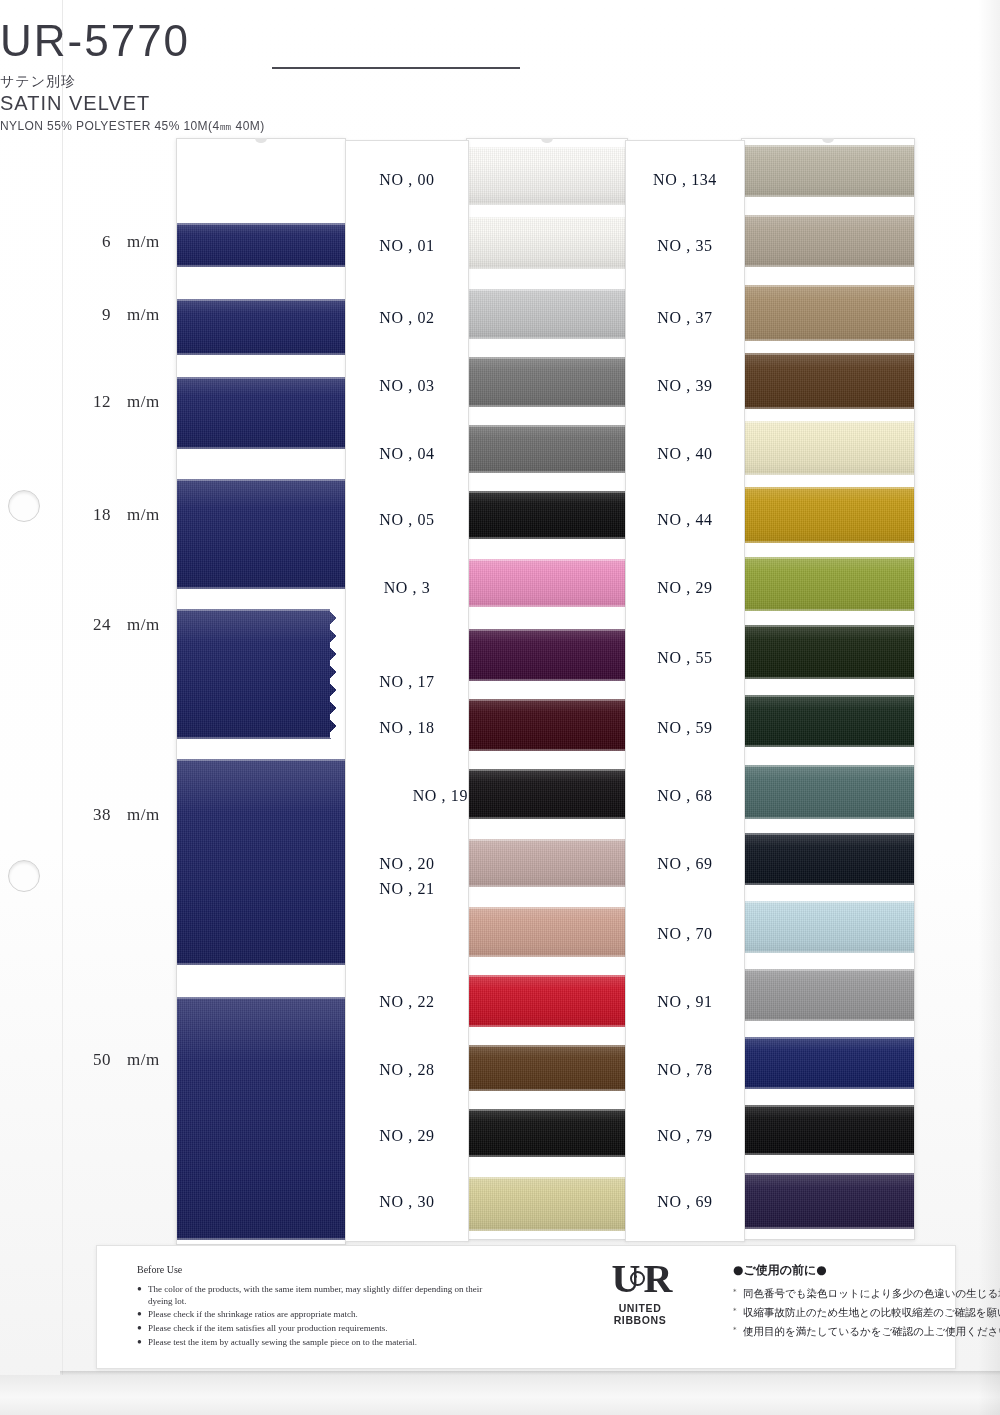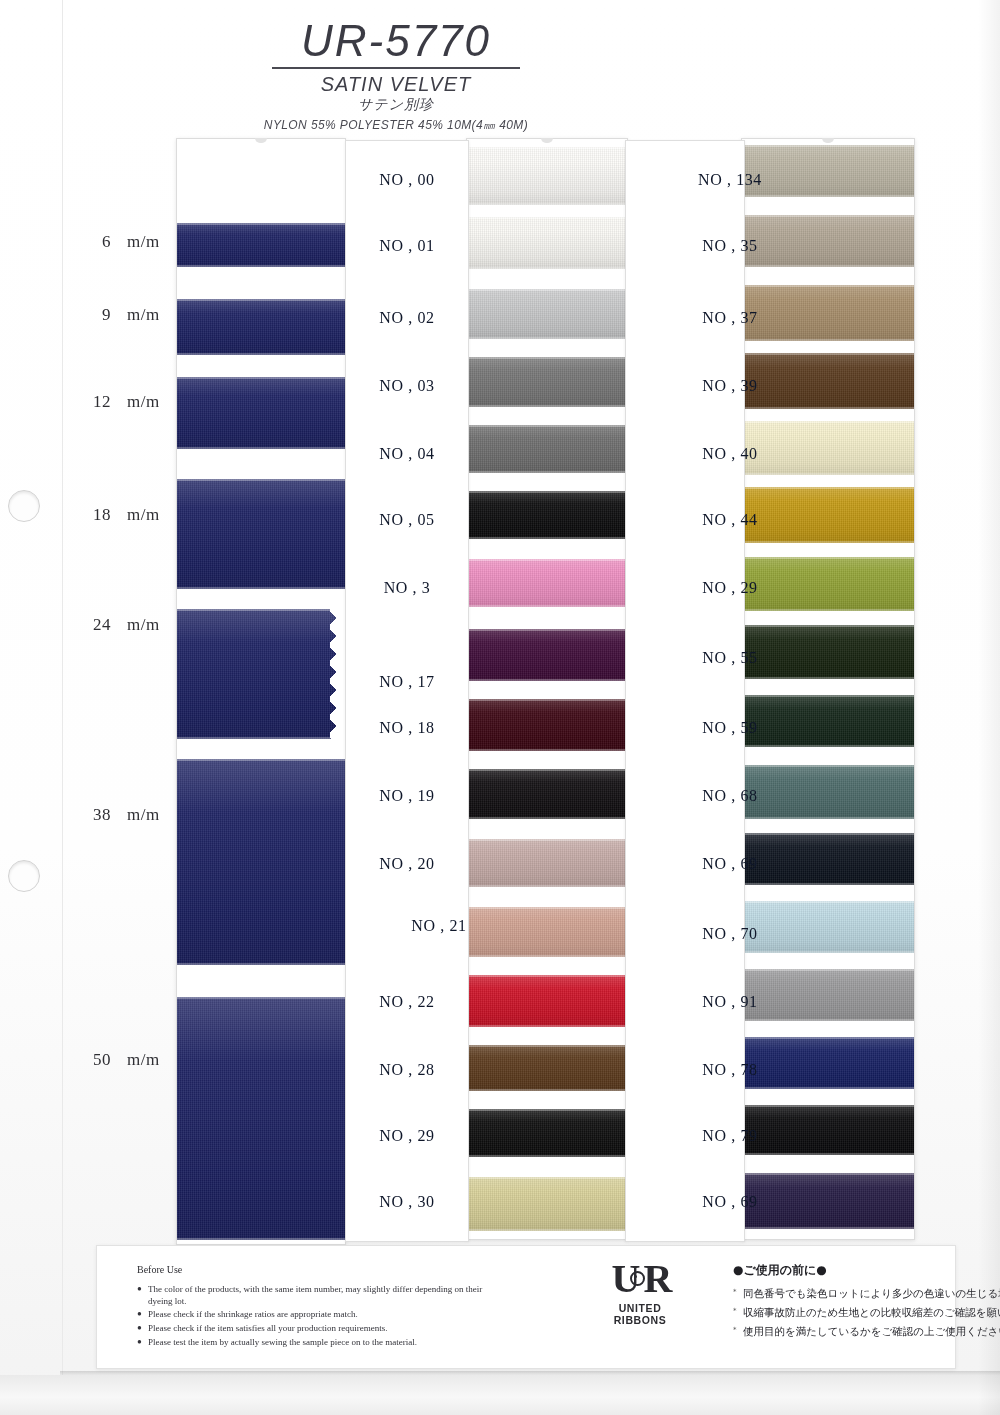--- a/index.html
+++ b/index.html
@@ -37,21 +37,21 @@
   }
   #hole1{left:8px;top:490px;}
   #hole2{left:8px;top:860px;}
 
   .left-margin-line{
     position:absolute;left:62px;top:0;width:1px;height:1415px;
     background:#e9e9e9;
   }
 
   
-  #header{position:absolute;left:0;top:18px;width:792px;text-align:center;font-style:italic;}
+  #header{position:absolute;left:0;top:18px;width:792px;text-align:left;}
   #title{
     font-family:"Liberation Sans", sans-serif;
     font-size:44px;letter-spacing:2px;color:#3b3b44;font-weight:400;
     line-height:1.05;
   }
   #title-rule{
     width:248px;height:2px;background:#4a4a52;margin:3px auto 4px auto;
   }
   #sub-jp{
     font-family:"DejaVu Sans", sans-serif;
@@ -125,21 +125,21 @@
     position:absolute;font-size:17px;color:#2e2e33;letter-spacing:0.5px;
     white-space:nowrap;
   }
   .mm-num{display:inline-block;width:26px;text-align:right;}
   .mm-unit{display:inline-block;margin-left:16px;}
 
   .no-label{
     position:absolute;left:0;width:122px;text-align:center;
     font-size:16px;color:#0f172a;letter-spacing:0.6px;white-space:nowrap;
   }
-  #plate-right .no-label{width:118px;margin-left:45px;}
+  #plate-right .no-label{width:118px;}
 
   
   #footer{
     position:absolute;left:96px;top:1245px;width:858px;height:122px;
     background:#ffffff;border:1px solid #e2e2e2;
     box-shadow:0 1px 4px rgba(0,0,0,0.07);
   }
   #foot-en{position:absolute;left:40px;top:18px;width:370px;}
   #foot-en .head{font-size:10px;color:#2e2e33;margin-bottom:9px;}
   #foot-en ul{list-style:none;margin:0;padding:0;}
@@ -185,22 +185,22 @@
 
 <div id="page">
 
   <div class="left-margin-line"></div>
   <div class="hole" id="hole1"></div>
   <div class="hole" id="hole2"></div>
 
   <div id="header">
     <div id="title">UR-5770</div>
     <div id="title-rule"></div>
+    <div id="sub-jp">サテン別珍</div>
     <div id="sub-en">SATIN VELVET</div>
-    <div id="sub-jp">サテン別珍</div>
     <div id="composition">NYLON 55%  POLYESTER 45%  10M(4㎜ 40M)</div>
   </div>
 
   <div class="card" id="card-width">
     <div class="card-notch"></div>
   <div class="band" style="top: 84px; height: 44px; background-color: rgb(27, 32, 98);">
         <div class="band-sheen"></div>
       </div>
       <div class="band" style="top: 160px; height: 56px; background-color: rgb(27, 32, 98);">
         <div class="band-sheen"></div>
@@ -330,23 +330,23 @@
   <div class="label-plate" id="plate-mid">
       <div class="no-label" style="top: 30px;">NO , 00</div>
       <div class="no-label" style="top: 96px;">NO , 01</div>
       <div class="no-label" style="top: 168px;">NO , 02</div>
       <div class="no-label" style="top: 236px;">NO , 03</div>
       <div class="no-label" style="top: 304px;">NO , 04</div>
       <div class="no-label" style="top: 370px;">NO , 05</div>
       <div class="no-label" style="top: 438px;">NO , 3</div>
       <div class="no-label" style="top: 532px;">NO , 17</div>
       <div class="no-label" style="top: 578px;">NO , 18</div>
-      <div class="no-label" style="top: 646px;">NO , 19</div>
+      <div class="no-label" style="top: 646px; text-align: right;">NO , 19</div>
       <div class="no-label" style="top: 714px;">NO , 20</div>
-      <div class="no-label" style="top: 776px; padding-left: 32px;">NO , 21</div>
+      <div class="no-label" style="top: 739px;">NO , 21</div>
       <div class="no-label" style="top: 852px;">NO , 22</div>
       <div class="no-label" style="top: 920px;">NO , 28</div>
       <div class="no-label" style="top: 986px;">NO , 29</div>
       <div class="no-label" style="top: 1052px;">NO , 30</div>
     </div>
   <div class="label-plate" id="plate-right">
       <div class="no-label" style="top: 30px;">NO , 134</div>
       <div class="no-label" style="top: 96px;">NO , 35</div>
       <div class="no-label" style="top: 168px;">NO , 37</div>
       <div class="no-label" style="top: 236px;">NO , 39</div>

